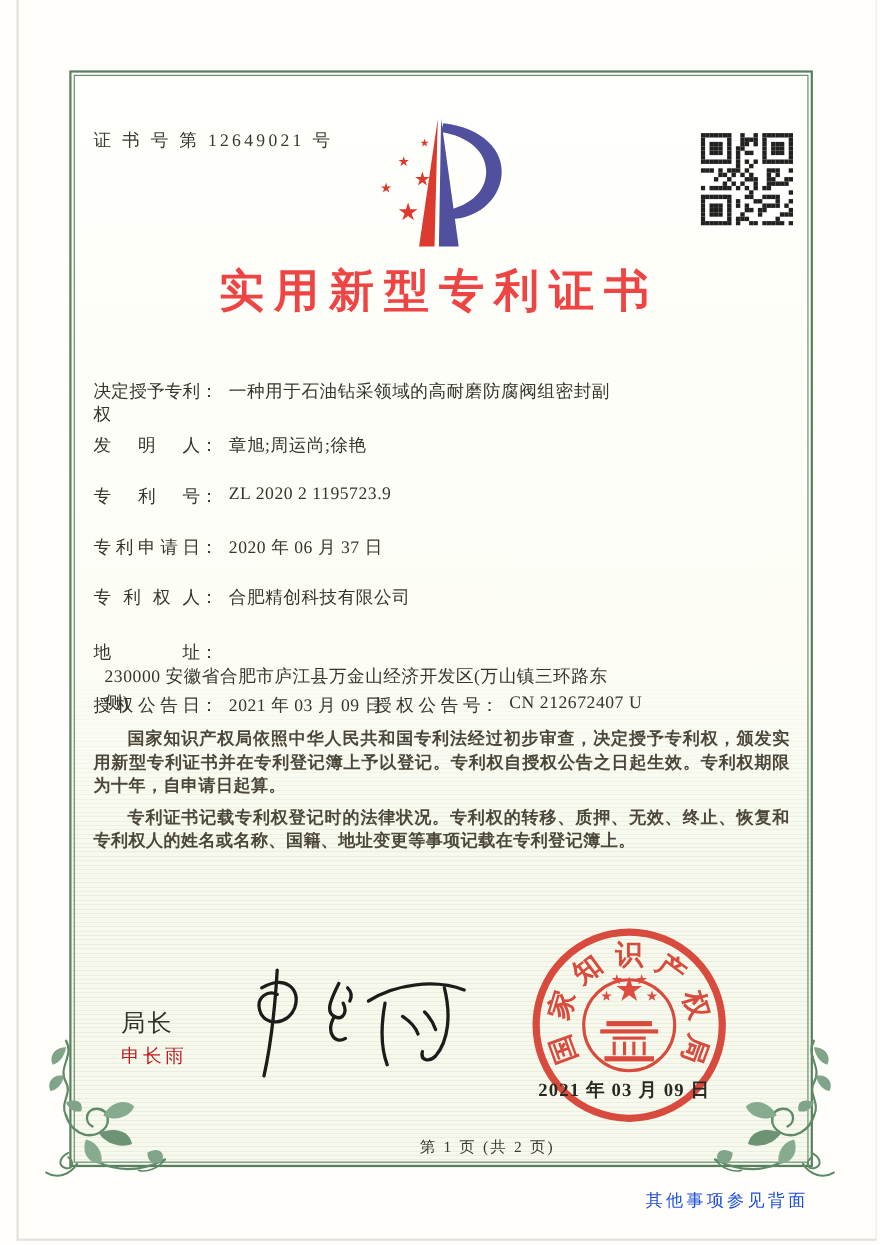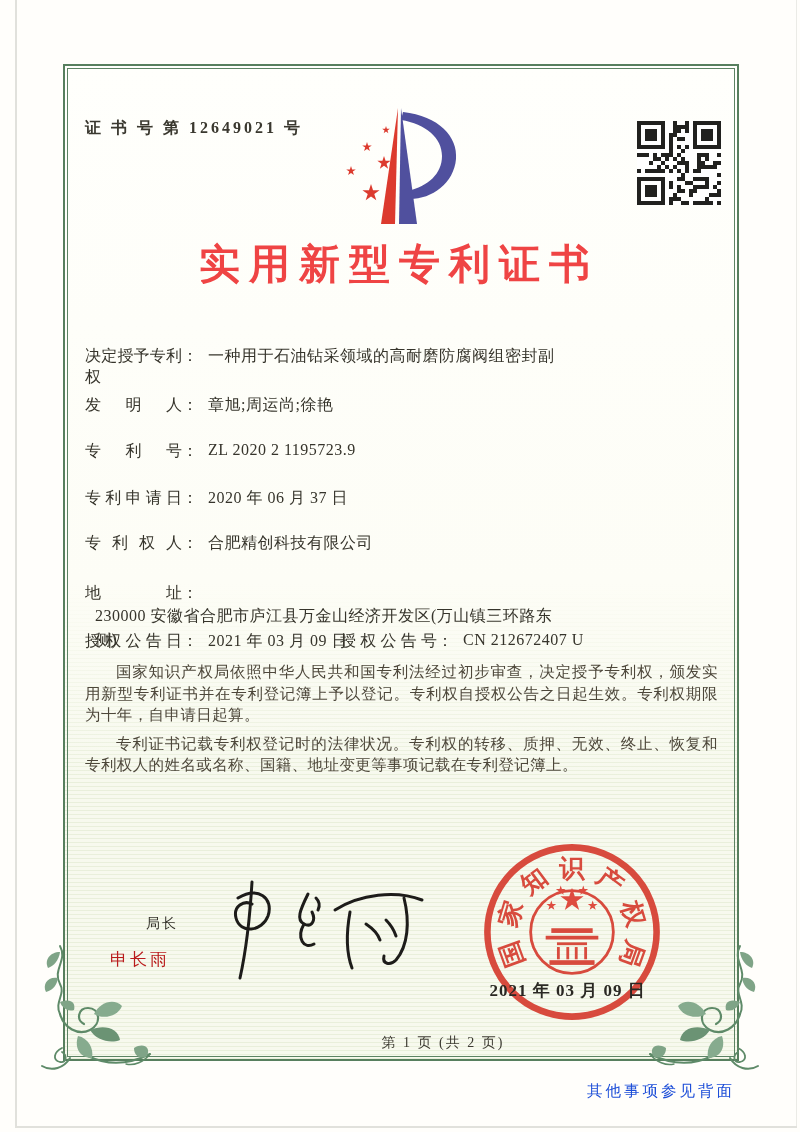--- a/index.html
+++ b/index.html
@@ -20,36 +20,36 @@
     border:2.5px solid #577f5e;
     background:
       linear-gradient(to bottom,#fffffc 0%,#fdfdf6 52%,rgba(253,253,246,0) 72%),
       repeating-linear-gradient(to bottom,#e9efdb 0 1px,#f7f9ee 1px 4px);
   }
   .frame::after{
     content:"";position:absolute;inset:2px;border:1px solid #5c8363;pointer-events:none;
   }
 
   .abs{position:absolute;}
-  .cert-no{left:85px;top:118px;font-size:16px;letter-spacing:3px;color:#3a382f;font-weight:bold;}
+  .cert-no{left:85px;top:118px;font-size:16px;letter-spacing:3px;color:#3a382f;}
   .title{left:63px;top:237px;width:672px;text-align:center;font-size:41px;font-weight:700;
          letter-spacing:9px;color:#ef4444;}
 
   .field-row{left:85px;width:600px;font-size:16px;color:#36342b;}
   .f-label{display:inline-block;width:97px;text-align:justify;text-align-last:justify;vertical-align:top;}
   .f-colon{display:inline-block;vertical-align:top;}
   .f-value{display:inline-block;vertical-align:top;margin-left:10px;letter-spacing:.5px;}
   .f-value.wide{width:478px;line-height:24px;}
   .pair2{position:absolute;left:255px;top:0;}
 
   .paragraphs{left:85px;top:661px;width:633px;font-size:15.5px;line-height:21.6px;
               color:#4d473a;letter-spacing:.4px;text-align:justify;}
-  .paragraphs p{margin:0 0 7px 0;text-indent:2em;}
-
-  .sig-title{left:110px;top:915px;font-size:14px;color:#33312a;letter-spacing:2px;margin-left:36px;}
+  .paragraphs p{margin:0 0 7px 0;text-indent:2em;font-weight:bold;}
+
+  .sig-title{left:110px;top:915px;font-size:22px;color:#33312a;letter-spacing:2px;}
   .sig-name{left:110px;top:948px;font-size:17px;color:#b91c1c;letter-spacing:3px;}
   .sig-svg{left:200px;top:876px;}
 
   .seal{left:478px;top:838px;opacity:.9;}
   .seal-date{left:470px;top:979px;width:195px;text-align:center;font-size:17px;
              font-weight:600;color:#2a2823;letter-spacing:1px;}
 
   .page-num{left:63px;top:1034px;width:760px;text-align:center;font-size:14px;
             letter-spacing:2px;color:#3c3a31;}
   .back-note{left:63px;top:1081px;width:672px;text-align:right;font-size:15.5px;

